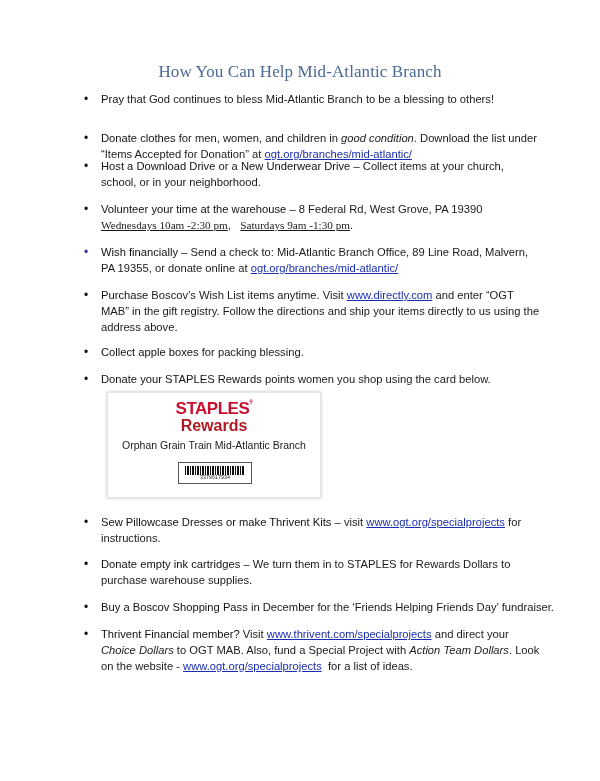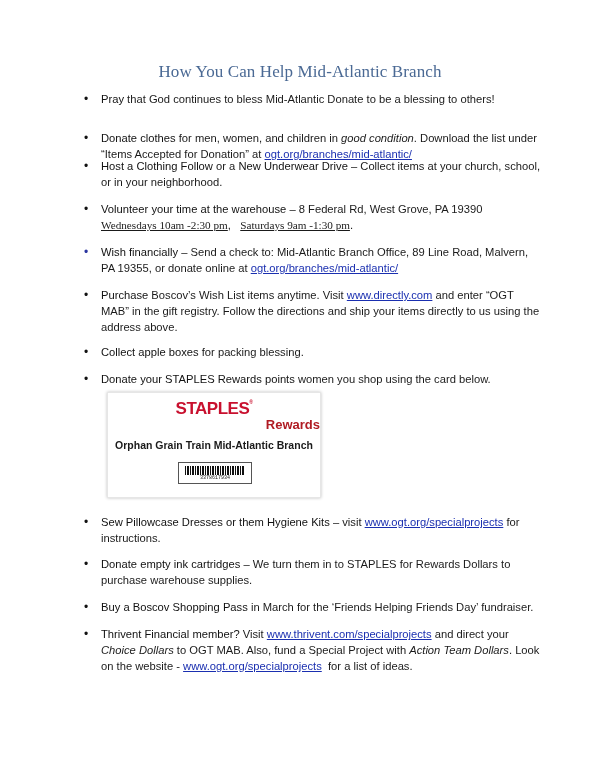--- a/index.html
+++ b/index.html
@@ -12,49 +12,49 @@
   .bullet.blue { color: #2a35a0; }
   b { font-weight: normal; color: #111; }
   a { color: #1a2fb0; text-decoration: underline; }
   .u { text-decoration: underline; font-family: Liberation Serif, serif; }
   .card { position: absolute; left: 107px; top: 392px; width: 212px; height: 104px; background: #fff;
           box-shadow: 0 0 3px rgba(0,0,0,0.25); border: 1px solid #e6e6e6; }
   .card .logo { position: absolute; top: 6px; left: 0; width: 100%; text-align: center;
                 font-family: "Liberation Sans", sans-serif; font-weight: bold; font-size: 17px;
                 color: #c8102e; letter-spacing: -0.5px; }
   .card .logo sup { font-size: 5px; vertical-align: top; }
-  .card .rewards { position: absolute; top: 24px; left: 0; width: 100%; text-align: right;
-                   font-weight: bold; font-size: 13px; color: #b01b23; }
+  .card .rewards { position: absolute; top: 24px; left: 0; width: 100%; text-align: center;
+                   font-weight: bold; font-size: 16px; color: #b01b23; }
   .card .org { position: absolute; top: 46px; left: 0; width: 100%; text-align: center;
-               font-weight: bold; font-size: 10.5px; color: #1a1a1a; }
+               font-weight: normal; font-size: 10.5px; color: #1a1a1a; }
   .card .barcode { position: absolute; top: 69px; left: 70px; width: 72px; height: 20px;
                    border: 1px solid #555; background: #fff; }
   .card .bars { position: absolute; top: 3px; left: 6px; width: 60px; height: 9px;
                 background: repeating-linear-gradient(90deg, #111 0 1px, #fff 1px 2px, #111 2px 4px, #fff 4px 5px); }
   .card .barnum { position: absolute; top: 12px; left: 0; width: 100%; text-align: center;
                   font-size: 5px; color: #222; font-family: "Liberation Mono", monospace; }
 </style>
 </head>
 <body>
 
 <div class="title">How You Can Help Mid-Atlantic Branch</div>
 
 <div class="item" style="top:91px">
   <span class="bullet">•</span>
-  <b>Pray</b><span> that God continues to bless Mid-Atlantic Donate to be a blessing to others!</span>
+  <b>Pray</b><span> that God continues to bless Mid-Atlantic Branch to be a blessing to others!</span>
 </div>
 
 <div class="item" style="top:130px">
   <span class="bullet">•</span>
   <b>Donate clothes</b><span> for men, women, and children in </span><i>good condition</i><span>. Download the list under “Items Accepted for Donation” at </span><a>ogt.org/branches/mid-atlantic/</a>
 </div>
 
 <div class="item" style="top:158px">
   <span class="bullet">•</span>
-  <b>Host a Clothing Follow</b><span> or a </span><b>New Underwear Drive</b><span> – Collect items at your church, school, or in your neighborhood.</span>
+  <b>Host a Download Drive</b><span> or a </span><b>New Underwear Drive</b><span> – Collect items at your church, school, or in your neighborhood.</span>
 </div>
 
 <div class="item" style="top:201px">
   <span class="bullet">•</span>
   <b>Volunteer your time at the warehouse</b><span> – 8 Federal Rd, West Grove, PA 19390</span><br>
   <span class="u">Wednesdays 10am -2:30 pm</span><span style="white-space:pre">,   </span><span class="u">Saturdays 9am -1:30 pm</span><span>.</span>
 </div>
 
 <div class="item" style="top:244px">
   <span class="bullet blue">•</span>
@@ -81,29 +81,29 @@
   <div class="rewards">Rewards</div>
   <div class="org">Orphan Grain Train Mid-Atlantic Branch</div>
   <div class="barcode">
     <div class="bars"></div>
     <div class="barnum">3378617934</div>
   </div>
 </div>
 
 <div class="item" style="top:514px">
   <span class="bullet">•</span>
-  <b>Sew Pillowcase Dresses or them Hygiene Kits</b><span> – visit </span><a>www.ogt.org/specialprojects</a><span> for instructions.</span>
+  <b>Sew Pillowcase Dresses or make Thrivent Kits</b><span> – visit </span><a>www.ogt.org/specialprojects</a><span> for instructions.</span>
 </div>
 
 <div class="item" style="top:556px">
   <span class="bullet">•</span>
   <b>Donate empty ink cartridges</b><span> – We turn them in to STAPLES for Rewards Dollars to purchase warehouse supplies.</span>
 </div>
 
 <div class="item" style="top:599px; width:460px">
   <span class="bullet">•</span>
-  <b>Buy a Boscov Shopping Pass</b><span> in March for the ‘Friends Helping Friends Day’ fundraiser.</span>
+  <b>Buy a Boscov Shopping Pass</b><span> in December for the ‘Friends Helping Friends Day’ fundraiser.</span>
 </div>
 
 <div class="item" style="top:626px">
   <span class="bullet">•</span>
   <b>Thrivent Financial member?</b><span> Visit </span><a>www.thrivent.com/specialprojects</a><span> and direct your </span><i>Choice Dollars</i><span> to OGT MAB. Also, fund a Special Project with </span><i>Action Team Dollars</i><span>. Look on the website - </span><a>www.ogt.org/specialprojects</a><span style="white-space:pre">  for a list of ideas.</span>
 </div>
 
 </body></html>

